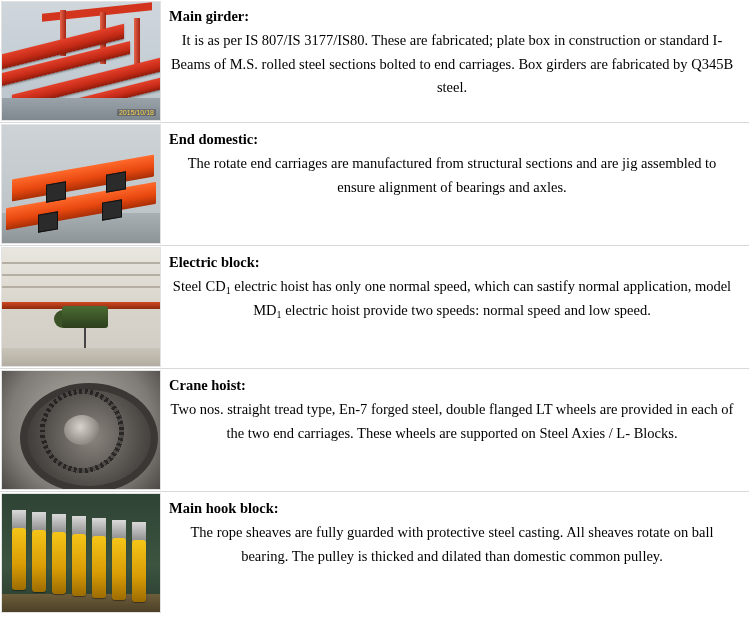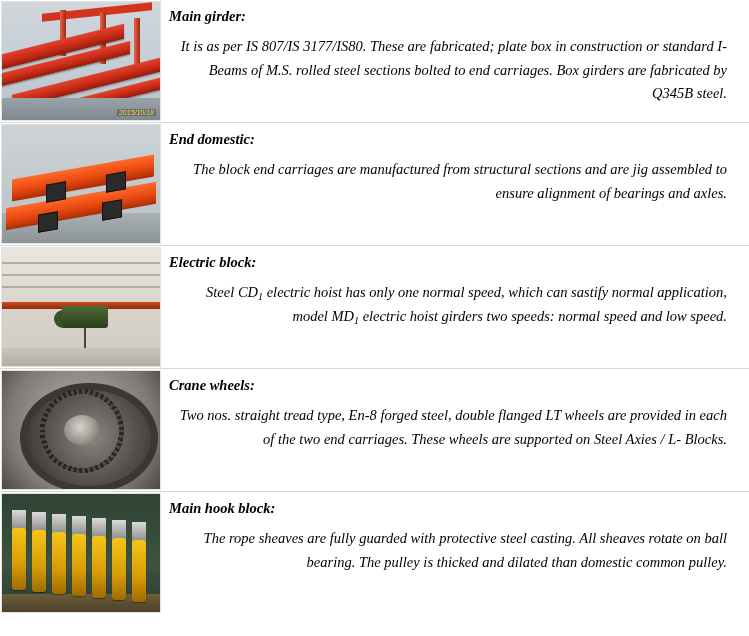--- a/index.html
+++ b/index.html
@@ -14,21 +14,20 @@
     color: #000000;
     overflow: hidden;
   }
   .spec-table {
     width: 749px;
     border-collapse: collapse;
     table-layout: fixed;
   }
   .spec-row {
     border-bottom: 1px solid #d9d9d9;
-    font-style: italic;
   }
   .spec-row:last-child {
     border-bottom: none;
   }
   .img-cell {
     width: 163px;
     padding: 0;
     vertical-align: top;
   }
   .text-cell {
@@ -46,22 +45,22 @@
   }
   .item-title {
     font-weight: bold;
     font-size: 14.5px;
     line-height: 1.45;
     margin: 0 0 2px 0;
   }
   .item-desc {
     font-size: 14.5px;
     line-height: 1.62;
-    margin: 8px;
-    text-align: right;
+    margin: 0;
+    text-align: center;
   }
   sub {
     font-size: 10px;
     vertical-align: -0.28em;
   }
 
   
   .t1 {
     background: linear-gradient(#cfd6dc 0%, #c6cfd6 48%, #b9c2c9 100%);
   }
@@ -249,55 +248,55 @@
           <div class="carriage c1"></div>
           <div class="carriage c2"></div>
           <div class="box b1"></div>
           <div class="box b2"></div>
           <div class="box b3"></div>
           <div class="box b4"></div>
         </div>
       </td>
       <td class="text-cell">
         <p class="item-title">End domestic:</p>
-        <p class="item-desc">The block end carriages are manufactured from structural sections and are jig assembled to ensure alignment of bearings and axles.</p>
+        <p class="item-desc">The rotate end carriages are manufactured from structural sections and are jig assembled to ensure alignment of bearings and axles.</p>
       </td>
     </tr>
 
     <tr class="spec-row">
       <td class="img-cell">
         <div class="thumb t3">
           <div class="roofline rl1"></div>
           <div class="roofline rl2"></div>
           <div class="roofline rl3"></div>
           <div class="rail"></div>
           <div class="drum"></div>
           <div class="motor"></div>
           <div class="rope"></div>
           <div class="hook"></div>
           <div class="floor3"></div>
         </div>
       </td>
       <td class="text-cell">
         <p class="item-title">Electric block:</p>
-        <p class="item-desc"><span>Steel CD</span><sub>1</sub><span> electric hoist has only one normal speed, which can sastify normal application, model MD</span><sub>1</sub><span> electric hoist girders two speeds: normal speed and low speed.</span></p>
+        <p class="item-desc"><span>Steel CD</span><sub>1</sub><span> electric hoist has only one normal speed, which can sastify normal application, model MD</span><sub>1</sub><span> electric hoist provide two speeds: normal speed and low speed.</span></p>
       </td>
     </tr>
 
     <tr class="spec-row">
       <td class="img-cell">
         <div class="thumb t4">
           <div class="wheel"></div>
           <div class="gear"></div>
           <div class="bore"></div>
         </div>
       </td>
       <td class="text-cell">
-        <p class="item-title">Crane wheels:</p>
-        <p class="item-desc">Two nos. straight tread type, En-8 forged steel, double flanged LT wheels are provided in each of the two end carriages. These wheels are supported on Steel Axies / L- Blocks.</p>
+        <p class="item-title">Crane hoist:</p>
+        <p class="item-desc">Two nos. straight tread type, En-7 forged steel, double flanged LT wheels are provided in each of the two end carriages. These wheels are supported on Steel Axies / L- Blocks.</p>
       </td>
     </tr>
 
     <tr class="spec-row">
       <td class="img-cell">
         <div class="thumb t5">
           <div class="floor5"></div>
           <div class="top" style="left:10px;  top:16px;"></div>
           <div class="plate" style="left:10px;  top:34px;"></div>
           <div class="top" style="left:30px;  top:18px;"></div>

